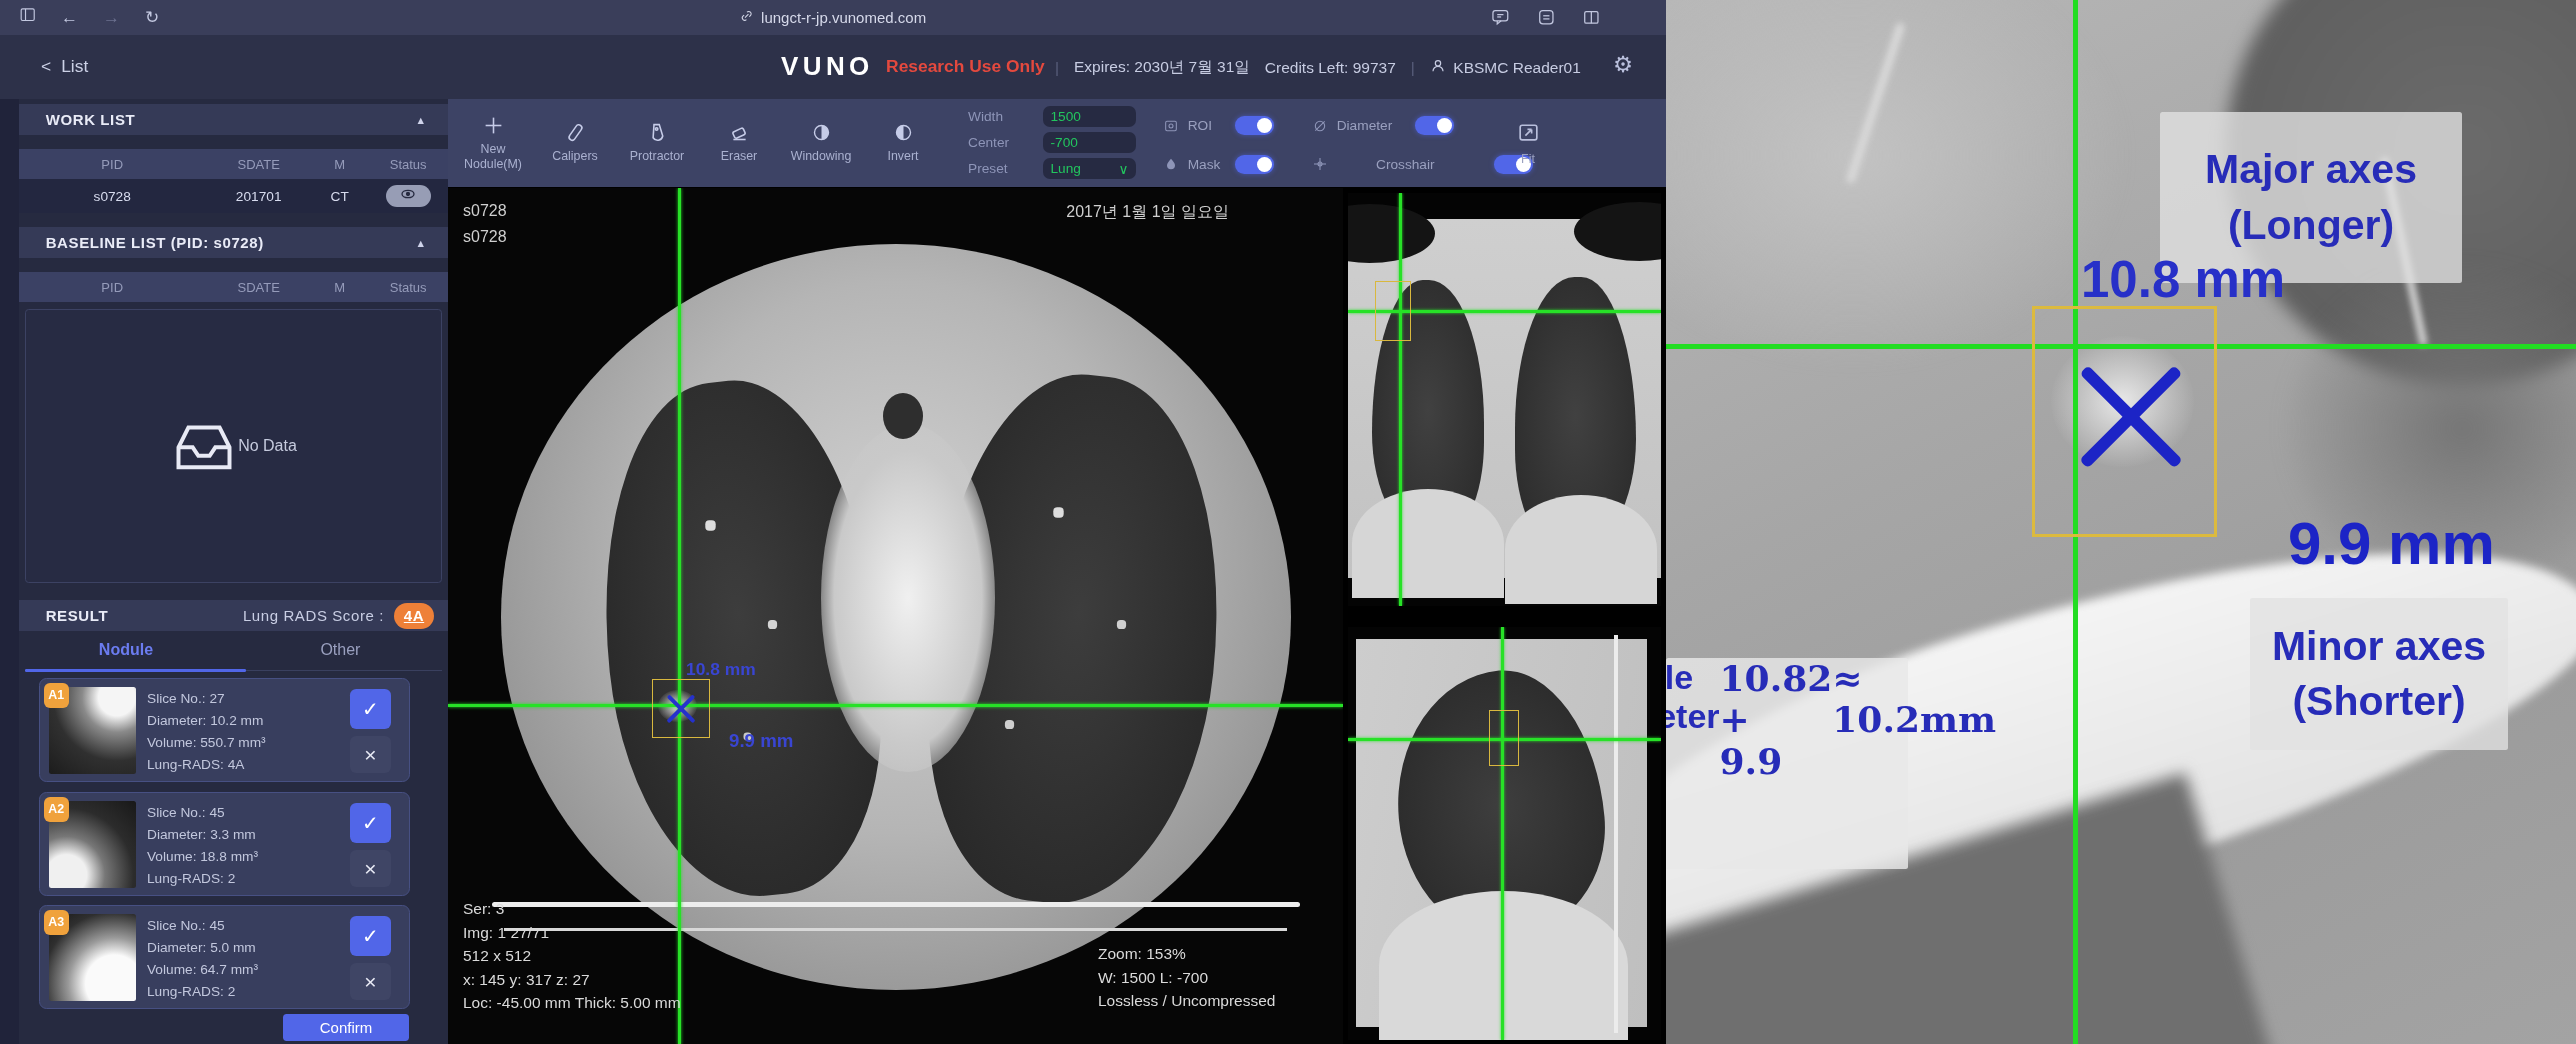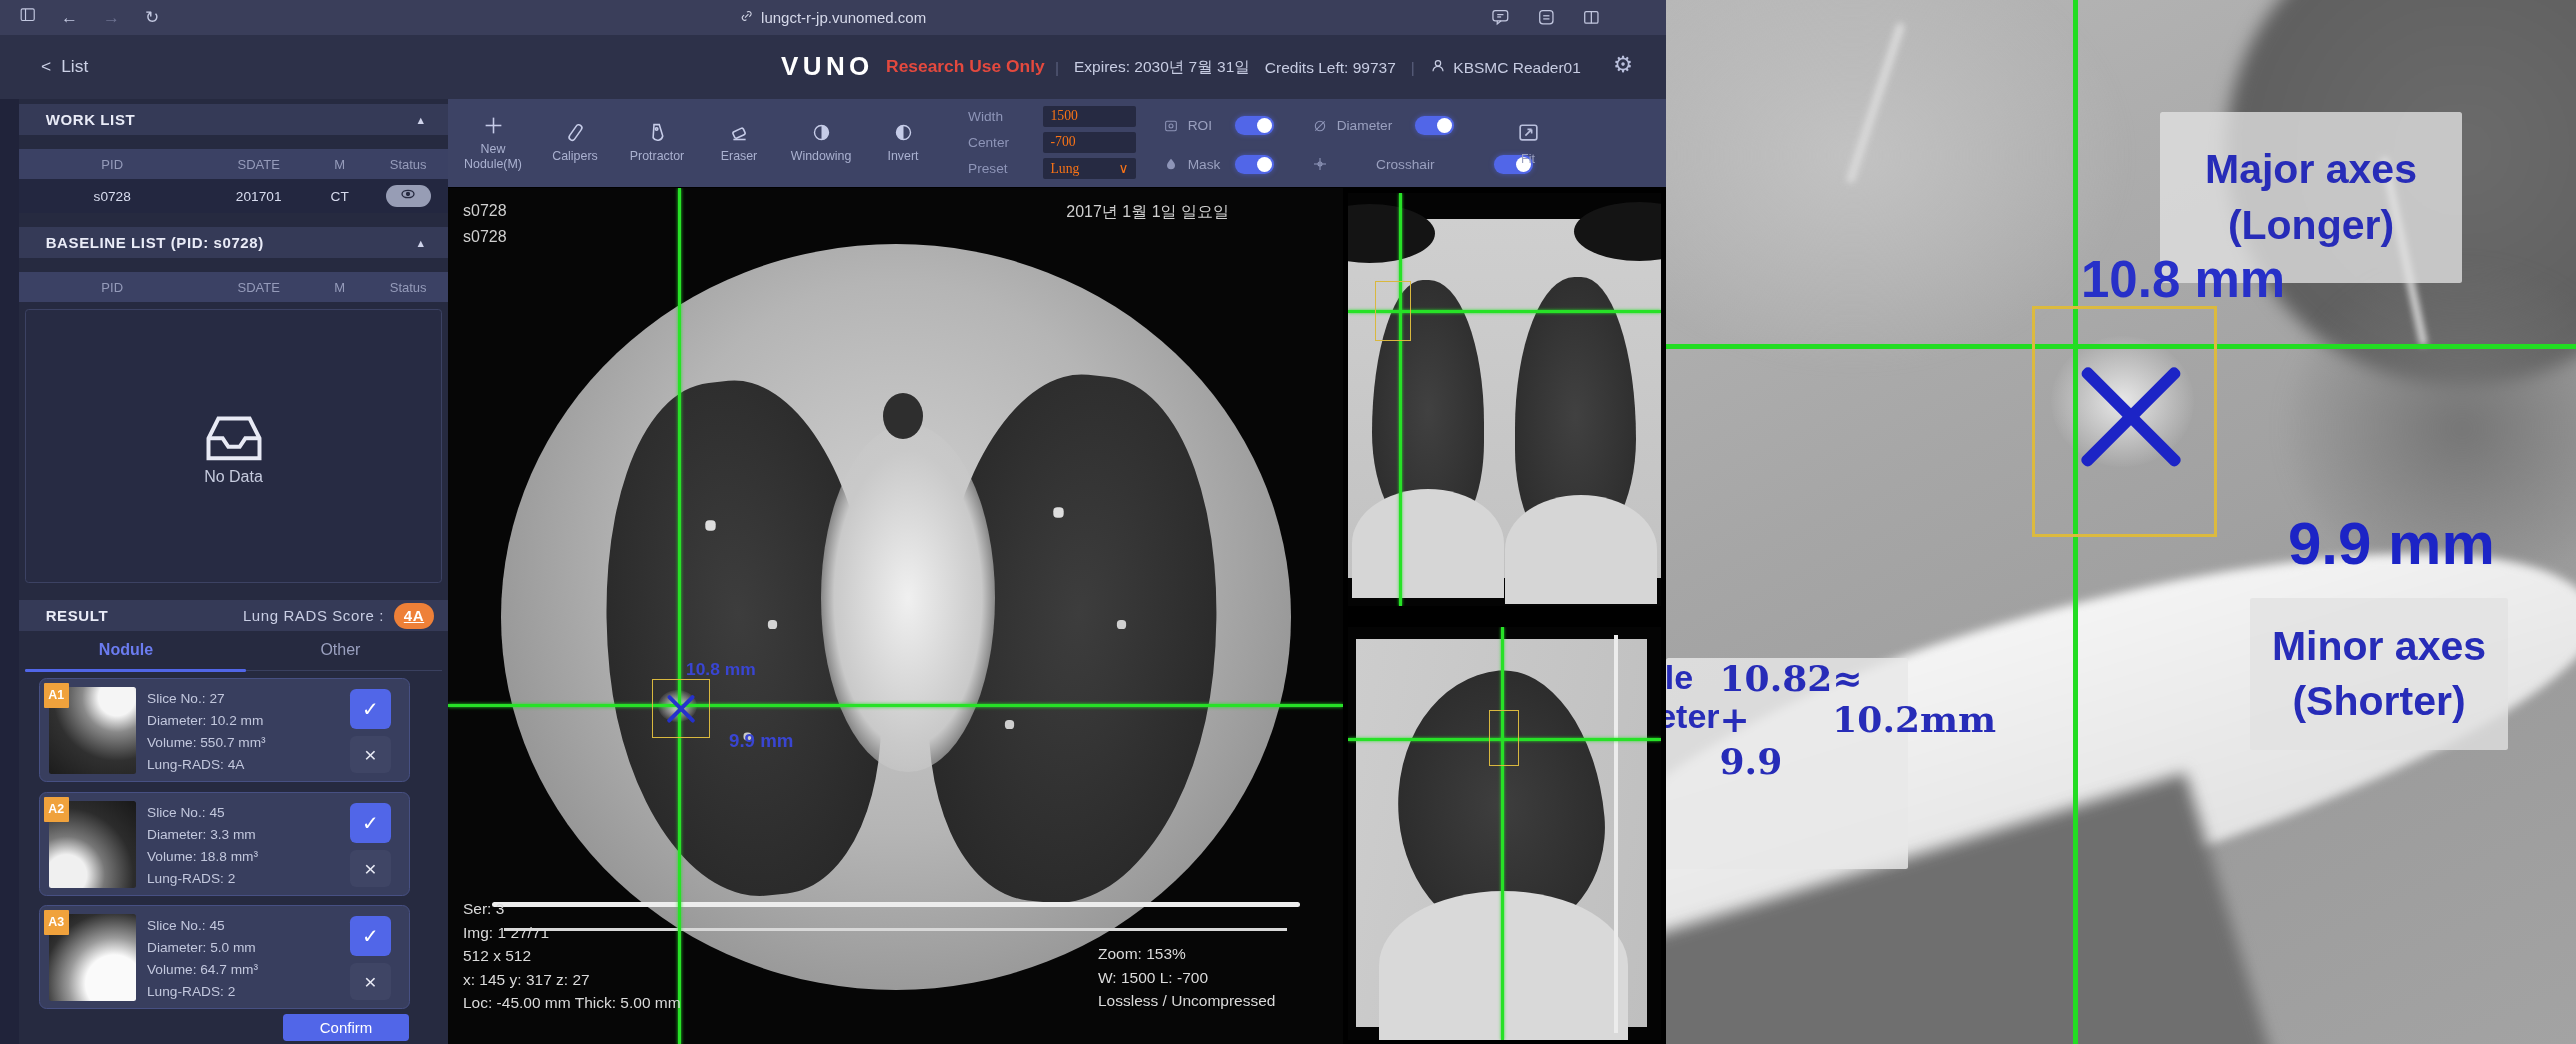--- a/index.html
+++ b/index.html
@@ -32,60 +32,60 @@
           font-weight:bold;font-size:15px;letter-spacing:0.6px;display:flex;align-items:center;
           padding-left:27px;box-sizing:border-box;}
   .secbar .caret{margin-left:auto;margin-right:21px;font-size:10.6px;color:#cfd3ea;}
   #bar-worklist{top:5px;} #bar-baseline{top:128px;} 
   .trow{position:absolute;left:18.7px;width:429px;display:grid;grid-template-columns:187px 106px 56px 81px;align-items:center;text-align:center;}
   .thead{height:30px;background:#3b4164;color:#959bba;font-size:13px;}
   #head-work{top:50px;} #head-base{top:173px;}
   .tdata{top:80px;height:34px;background:#232740;color:#d8dcef;font-size:13.7px;}
   .eye-pill{width:45px;height:22.4px;border-radius:11.2px;background:#979db5;display:flex;align-items:center;justify-content:center;margin:0 auto;color:#262a40;}
   .nodata{position:absolute;left:25px;top:210px;width:417px;height:274px;border:0.6px solid #3c4263;border-radius:3.7px;
-          background:#272b43;display:flex;flex-direction:column;align-items:center;justify-content:center;
+          background:#272b43;display:flex;flex-direction:row;align-items:center;justify-content:center;
           color:#c6cbde;font-size:16px;box-sizing:border-box;}
   #bar-result{top:501px;justify-content:flex-start;}
   .score-group{margin-left:auto;margin-right:13.7px;display:flex;align-items:center;gap:10px;font-weight:normal;color:#c9cee4;font-size:15px;}
   .score-badge{min-width:40px;height:26px;border-radius:13px;background:#ee8038;color:#fff;font-weight:bold;font-size:15px;
                display:flex;align-items:center;justify-content:center;padding:0 5px;box-sizing:border-box;text-decoration:underline;}
   .tabs{position:absolute;left:18.7px;top:533px;width:429px;height:36px;display:flex;}
   .tab{flex:1;display:flex;align-items:center;justify-content:center;font-size:16px;color:#9aa0bf;}
   .tab.active{color:#6b7cf0;font-weight:bold;}
   .tab-underline-base{position:absolute;left:25px;top:571px;width:417px;height:1.2px;background:#3a405f;}
   .tab-underline{position:absolute;left:25px;top:570px;width:221px;height:3.1px;background:#5166e8;border-radius:1.2px;}
 
   .card{position:absolute;left:39px;width:371px;height:104px;background:#383e5e;border:0.6px solid #475083;border-radius:7.5px;box-sizing:border-box;}
   #card1{top:579px;} #card2{top:693px;} #card3{top:806px;}
   .thumb{position:absolute;left:8.7px;top:8px;width:87px;height:87px;border-radius:2.5px;overflow:hidden;}
   .thumb1{background:radial-gradient(circle at 78% 12%,#f5f5f5 18%,#8a8a8a 34%,#303030 62%,#1c1c1c 100%);}
   .thumb2{background:radial-gradient(circle at 20% 85%,#f0f0f0 20%,#777 38%,#2c2c2c 66%,#181818 100%);}
   .thumb3{background:radial-gradient(circle at 75% 80%,#fafafa 30%,#9a9a9a 48%,#2f2f2f 75%,#151515 100%);}
-  .nbadge{position:absolute;left:3.7px;top:3.7px;width:25px;height:25px;border-radius:1px;background:#f0a23c;color:#fff;
+  .nbadge{position:absolute;left:3.7px;top:3.7px;width:25px;height:25px;border-radius:6px;background:#f0a23c;color:#fff;
           font-weight:bold;font-size:12.4px;display:flex;align-items:center;justify-content:center;}
   .card-lines{position:absolute;left:107px;top:8.7px;font-size:13.7px;line-height:22px;color:#c2c7dd;}
   .btn-check{position:absolute;left:310px;top:10px;width:41px;height:40px;border-radius:6.2px;background:#5166e8;
              color:#fff;font-size:20px;display:flex;align-items:center;justify-content:center;}
   .btn-x{position:absolute;left:310px;top:57px;width:41px;height:37px;border-radius:6.2px;background:#3f4565;
          color:#e8eaf5;font-size:21px;display:flex;align-items:center;justify-content:center;}
   .confirm{position:absolute;left:283px;top:915px;width:126px;height:27px;border-radius:3.7px;background:#5166e8;
            color:#fff;font-size:15px;display:flex;align-items:center;justify-content:center;}
 
   
   .toolbar{position:absolute;left:448px;top:99px;width:1219px;height:88px;background:#3d4365;}
   .tool{position:absolute;top:3.7px;width:80px;height:81px;display:flex;flex-direction:column;align-items:center;
         justify-content:center;gap:6.2px;color:#aab1d0;font-size:12.4px;text-align:center;line-height:15px;}
   .tool svg{color:#c6cce8;}
   #tool0{left:5px;} #tool1{left:87px;} #tool2{left:169px;} #tool3{left:251px;} #tool4{left:333px;} #tool5{left:415px;}
   .tool .tlabel{width:76px;}
   .wcp{position:absolute;left:520px;top:6.2px;}
   .wcp-row{display:flex;align-items:center;height:22.4px;margin-bottom:3.7px;gap:13px;}
   .wcp-row .wl{width:62px;color:#8e95b8;font-size:13.7px;}
-  .wcp-field{width:93px;height:21px;background:#262a42;border-radius:2px;color:#f97316;font-size:13.7px;
-             display:flex;align-items:center;justify-content:space-between;padding:0 7.5px;box-sizing:border-box;font-family:Liberation Serif, serif;}
+  .wcp-field{width:93px;height:21px;background:#262a42;border-radius:7px;color:#22c55e;font-size:13.7px;
+             display:flex;align-items:center;justify-content:space-between;padding:0 7.5px;box-sizing:border-box;}
   .tgl-row{position:absolute;display:flex;align-items:center;gap:8.7px;color:#9aa0bf;font-size:13.7px;}
   #tg-roi{left:715px;top:17.4px;} #tg-mask{left:715px;top:56px;}
   #tg-dia{left:864px;top:17.4px;} #tg-cross{left:864px;top:56px;gap:48px;}
   .tgl-row .tlab1{width:39px;} .tgl-row .tlab2{width:70px;}
   .tgl-row svg{color:#8e95b8;}
   .switch{width:39px;height:18.7px;border-radius:9.3px;background:#5166e8;position:relative;box-shadow:0 0 5px rgba(81,102,232,.6);}
   .switch::after{content:'';position:absolute;right:1.9px;top:1.9px;width:15px;height:15px;border-radius:50%;background:#fff;}
   .fit{position:absolute;left:1050px;top:11.2px;width:60px;height:66px;display:flex;flex-direction:column;align-items:center;justify-content:center;gap:7.5px;color:#9aa0bf;font-size:12.4px;}
   .fit svg{color:#b9bfdc;}
 

